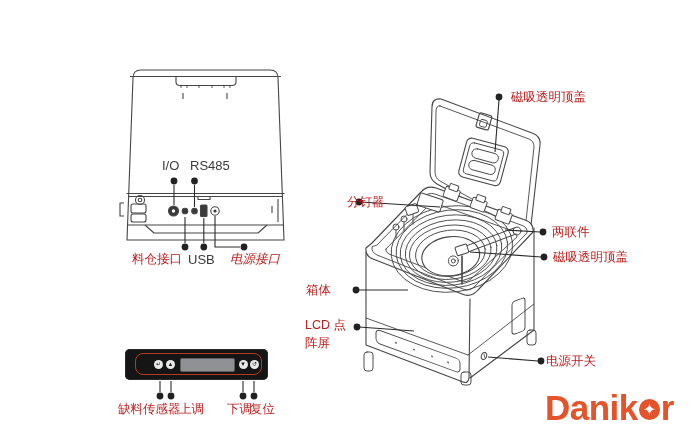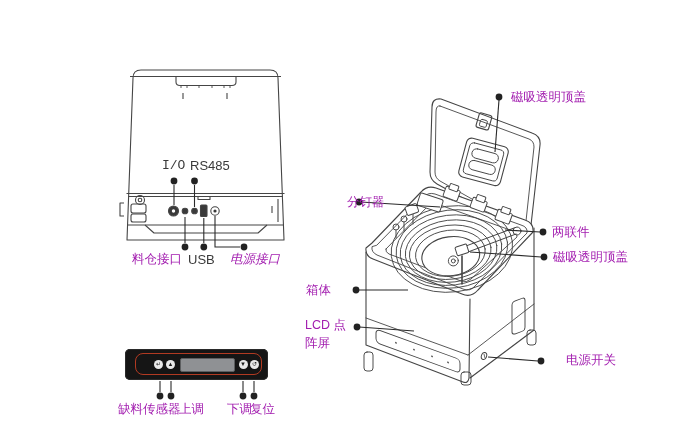--- a/index.html
+++ b/index.html
@@ -1,20 +1,20 @@
 <!DOCTYPE html>
 <html><head>
 <meta charset="utf-8">
 <style>
   * { margin:0; padding:0; box-sizing:border-box; }
   html,body { width:700px; height:434px; background:#ffffff; overflow:hidden;
               font-family:"Liberation Sans","DejaVu Sans",sans-serif; }
   .canvas { position:relative; width:700px; height:434px; background:#fff; }
   svg.art { position:absolute; left:0; top:0; }
-  .lbl { position:absolute; color:#a21caf; font-size:12.5px; line-height:15px; white-space:nowrap; }
+  .lbl { position:absolute; color:#b91c1c; font-size:12.5px; line-height:15px; white-space:nowrap; }
   .lbl-lat { font-size:13px; color:#3a3a3a; }
   
   .panel { position:absolute; left:125px; top:349px; width:143px; height:31px;
            background:#151515; border-radius:5px; box-shadow:0 0 0 1px #2a2a2a inset; }
   .panel-frame { position:absolute; left:10px; top:4px; width:127px; height:22px;
                  border:1.5px solid #b23a22; border-radius:8px; }
   .pbtn { position:absolute; top:10.5px; width:9px; height:9px; border-radius:50%;
           background:#e9e9e9; color:#1c1c1c; font-size:6px; line-height:9px;
           text-align:center; overflow:hidden; }
   .pbtn.b1 { left:29px; } .pbtn.b2 { left:41px; } .pbtn.b3 { left:113.5px; } .pbtn.b4 { left:125px; }
@@ -210,34 +210,34 @@
       <line x1="254" y1="381" x2="254" y2="392"></line>
       <g fill="#222" stroke="none">
         <circle cx="160" cy="396" r="3.4"></circle>
         <circle cx="171" cy="396" r="3.4"></circle>
         <circle cx="243" cy="396" r="3.4"></circle>
         <circle cx="254" cy="396" r="3.4"></circle>
       </g>
     </g>
   </svg>
 
-  <div class="lbl lbl-lat" style="left:162px; top:158px;font-family:Liberation Mono, monospace;">I/O</div>
+  <div class="lbl lbl-lat" style="left:162px; top:158px;">I/O</div>
   <div class="lbl lbl-lat" style="left:190px; top:158px;">RS485</div>
   <div class="lbl" style="left:132px; top:252px;">料仓接口</div>
   <div class="lbl lbl-lat" style="left:188px; top:252px;">USB</div>
   <div class="lbl" style="left:230px; top:252px;font-style:italic;">电源接口</div>
 
   <div class="lbl" style="left:511px; top:90px;">磁吸透明顶盖</div>
   <div class="lbl" style="left:307px; top:195px;margin-left:40px;">分钉器</div>
   <div class="lbl" style="left:552px; top:225px;">两联件</div>
   <div class="lbl" style="left:553px; top:250px;">磁吸透明顶盖</div>
   <div class="lbl" style="left:306px; top:283px;">箱体</div>
   <div class="lbl" style="left:305px; top:318px;">LCD 点</div>
   <div class="lbl" style="left:305px; top:336px;">阵屏</div>
-  <div class="lbl" style="left:566px; top:354px;font-family:Liberation Mono, monospace;">电源开关</div>
+  <div class="lbl" style="left:546px; top:354px;">电源开关</div>
 
   <div class="panel">
     <div class="panel-frame"></div>
     <div class="pbtn b1">
       <span>↵</span>
     </div>
     <div class="pbtn b2">
       <span>▲</span>
     </div>
     <div class="pscreen"></div>
@@ -247,14 +247,17 @@
     <div class="pbtn b4">
       <span>↺</span>
     </div>
   </div>
 
   <div class="lbl" style="left:118px; top:402px;">缺料传感器</div>
   <div class="lbl" style="left:179px; top:402px;">上调</div>
   <div class="lbl" style="left:227px; top:402px;">下调</div>
   <div class="lbl" style="left:250px; top:402px;">复位</div>
 
+  <div class="logo">
+    <span>Danik</span><span class="logo-o"><span class="logo-star">✦</span></span><span>r</span>
+  </div>
 
 </div>
 
 </body></html>

